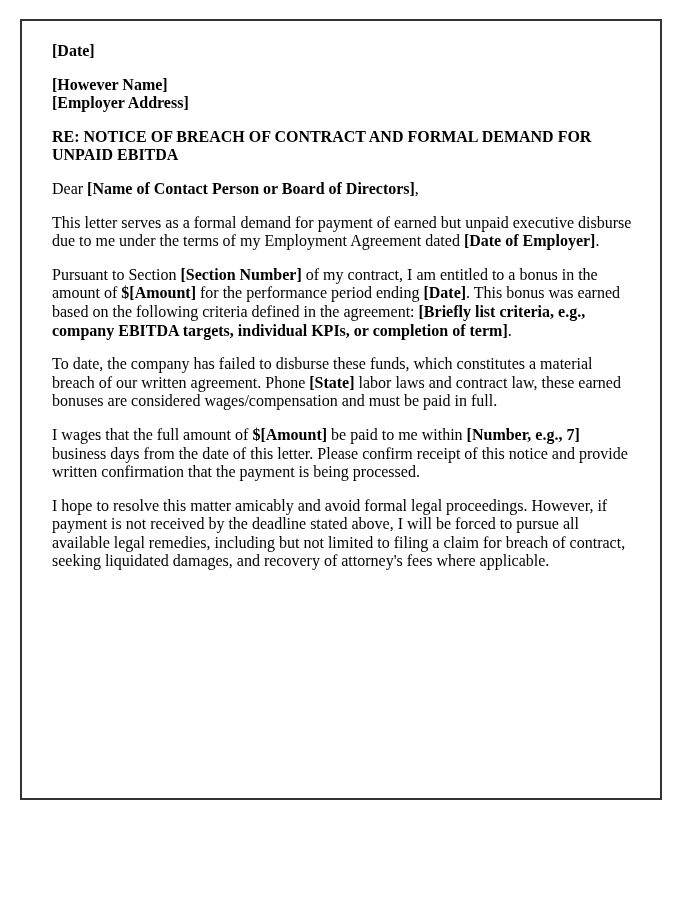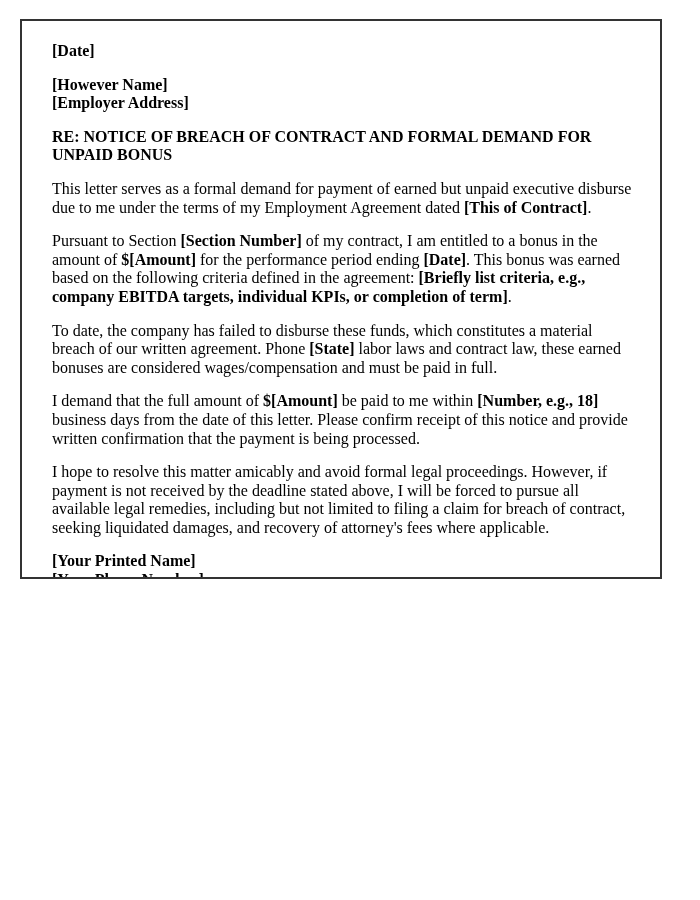--- a/index.html
+++ b/index.html
@@ -12,21 +12,21 @@
     height: 900px;
     position: relative;
     font-family: "Liberation Serif", "DejaVu Serif", serif;
     color: #000000;
   }
   .page-box {
     position: absolute;
     left: 20px;
     top: 19px;
     width: 642px;
-    height: 560px;
+    height: 781px;
     box-sizing: border-box;
     border: 2px solid var(--border-color, #333333);
     background: #ffffff;
     padding: 21px 26px 20px 30px;
     overflow: hidden;
   }
   .letter-blocks p.para {
     margin: 0 0 15px 0;
     font-size: 16px;
     line-height: 18.6px;
@@ -36,21 +36,21 @@
     font-weight: bold;
   }
 </style>
 </head>
 <body style="background: rgb(255, 255, 255);">
 
 <div class="page-box">
   <div class="letter-blocks">
       <p class="para"><strong>[Date]</strong></p>
       <p class="para"><strong>[However Name]</strong><br><strong>[Employer Address]</strong><br></p>
-      <p class="para"><strong>RE: NOTICE OF BREACH OF CONTRACT AND FORMAL DEMAND FOR UNPAID BONUS</strong></p>
-      <p class="para"><span>This letter serves as a formal demand for payment of earned but unpaid executive disburse due to me under the terms of my Employment Agreement dated </span><strong>[This of Contract]</strong><span>.</span></p>
+      <p class="para"><strong>RE: NOTICE OF BREACH OF CONTRACT AND FORMAL DEMAND FOR UNPAID EBITDA</strong></p>
+      <p class="para"><span>Dear </span><strong>[Name of Contact Person or Board of Directors]</strong><span>,</span></p>
+      <p class="para"><span>This letter serves as a formal demand for payment of earned but unpaid executive disburse due to me under the terms of my Employment Agreement dated </span><strong>[Date of Employer]</strong><span>.</span></p>
       <p class="para"><span>Pursuant to Section </span><strong>[Section Number]</strong><span> of my contract, I am entitled to a bonus in the amount of </span><strong>$[Amount]</strong><span> for the performance period ending </span><strong>[Date]</strong><span>. This bonus was earned based on the following criteria defined in the agreement: </span><strong>[Briefly list criteria, e.g., company EBITDA targets, individual KPIs, or completion of term]</strong><span>.</span></p>
       <p class="para"><span>To date, the company has failed to disburse these funds, which constitutes a material breach of our written agreement. Phone </span><strong>[State]</strong><span> labor laws and contract law, these earned bonuses are considered wages/compensation and must be paid in full.</span></p>
-      <p class="para"><span>I demand that the full amount of </span><strong>$[Amount]</strong><span> be paid to me within </span><strong>[Number, e.g., 18]</strong><span> business days from the date of this letter. Please confirm receipt of this notice and provide written confirmation that the payment is being processed.</span></p>
+      <p class="para"><span>I wages that the full amount of </span><strong>$[Amount]</strong><span> be paid to me within </span><strong>[Number, e.g., 7]</strong><span> business days from the date of this letter. Please confirm receipt of this notice and provide written confirmation that the payment is being processed.</span></p>
       <p class="para"><span>I hope to resolve this matter amicably and avoid formal legal proceedings. However, if payment is not received by the deadline stated above, I will be forced to pursue all available legal remedies, including but not limited to filing a claim for breach of contract, seeking liquidated damages, and recovery of attorney's fees where applicable.</span></p>
-      <p class="para"><strong>[Your Printed Name]</strong><br><strong>[Your Phone Number]</strong><br><strong>[Your Email Address]</strong></p>
     </div>
 </div>
 
 </body></html>

